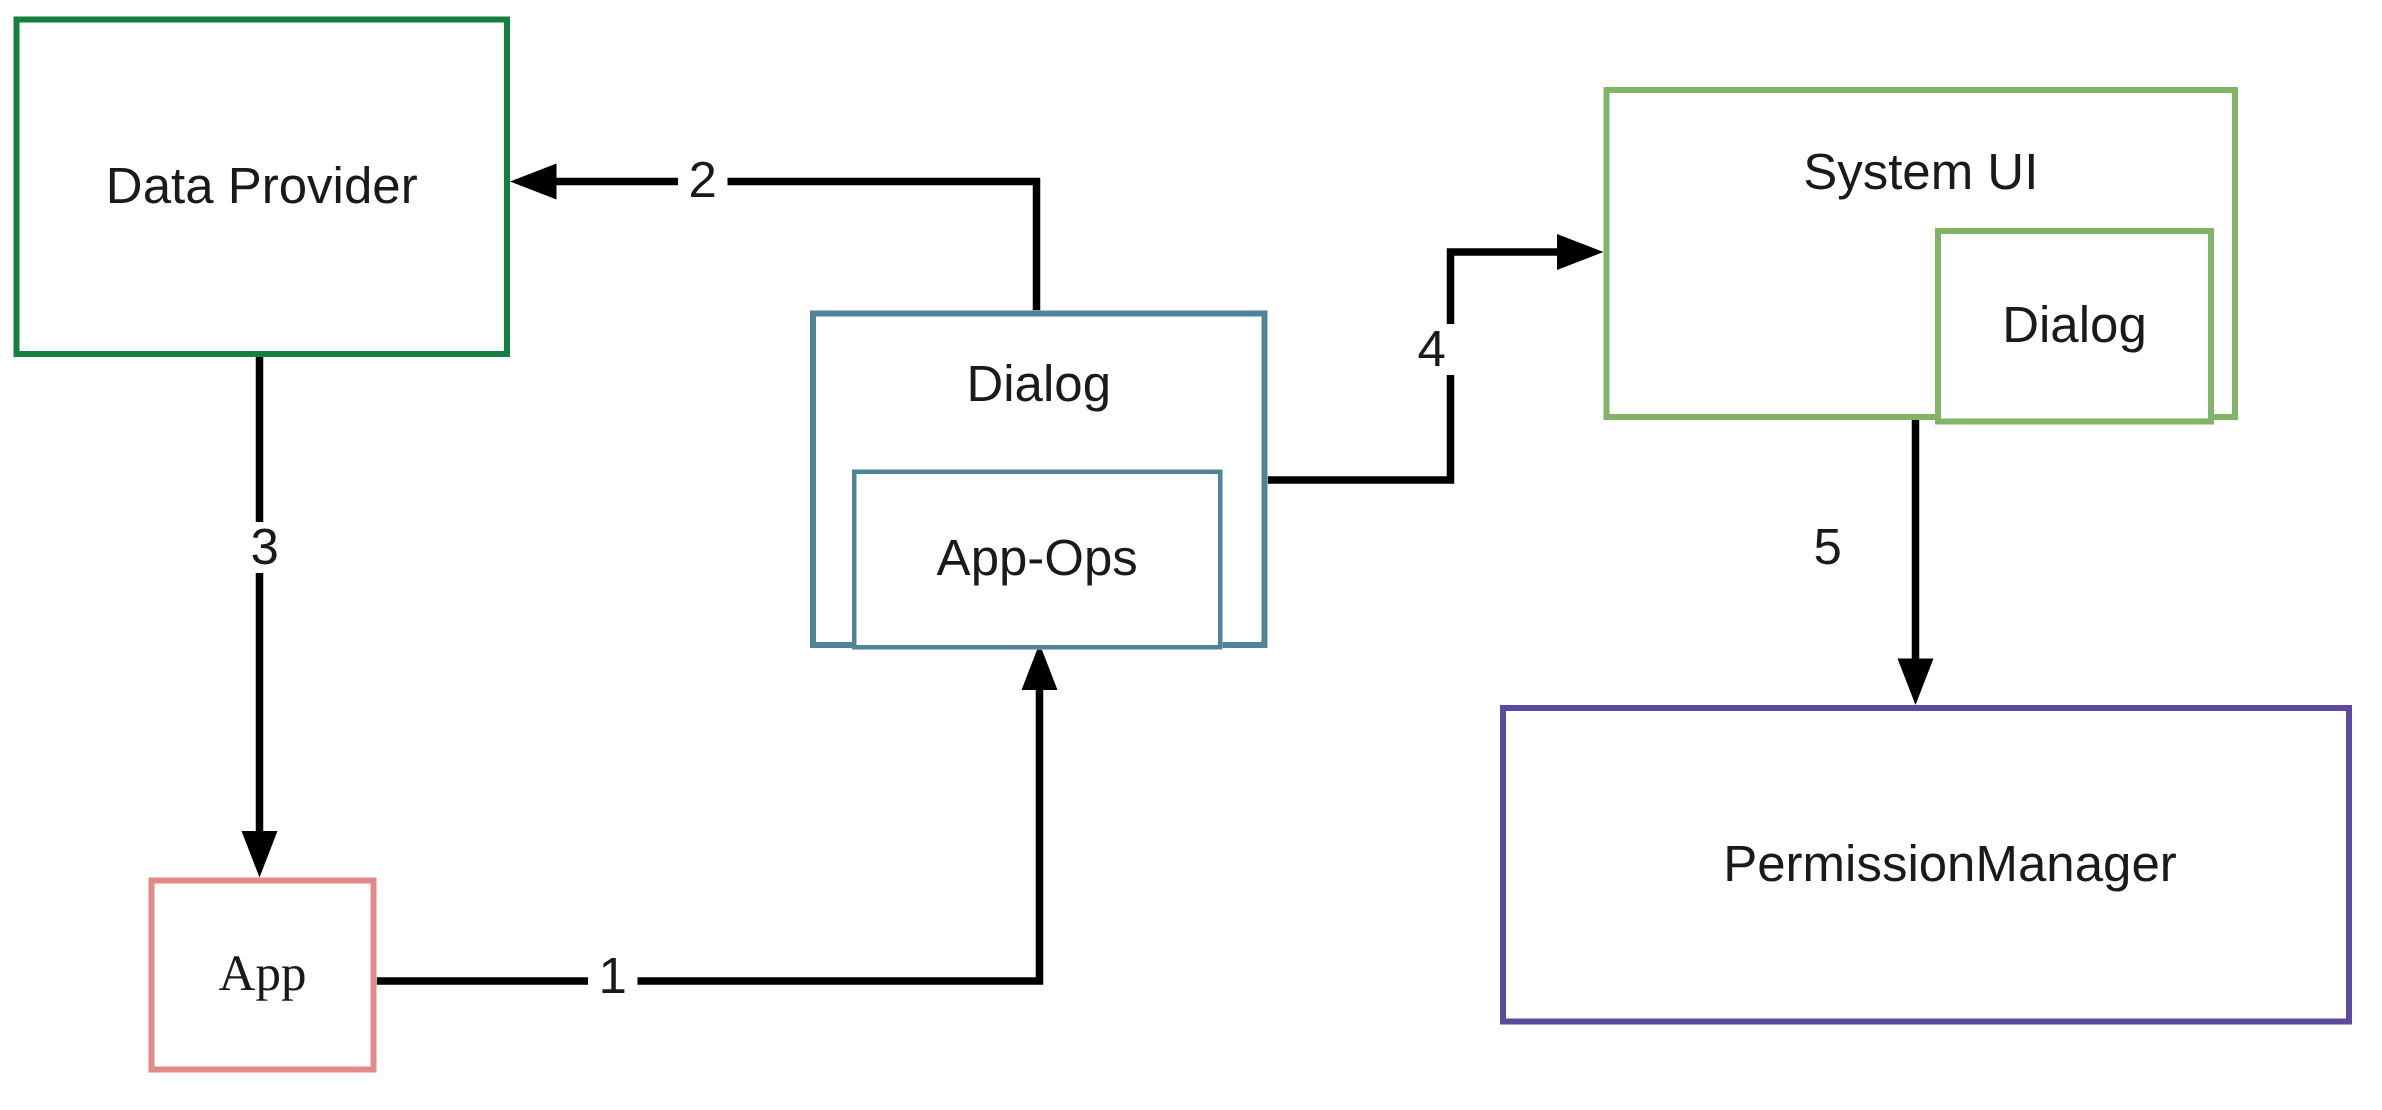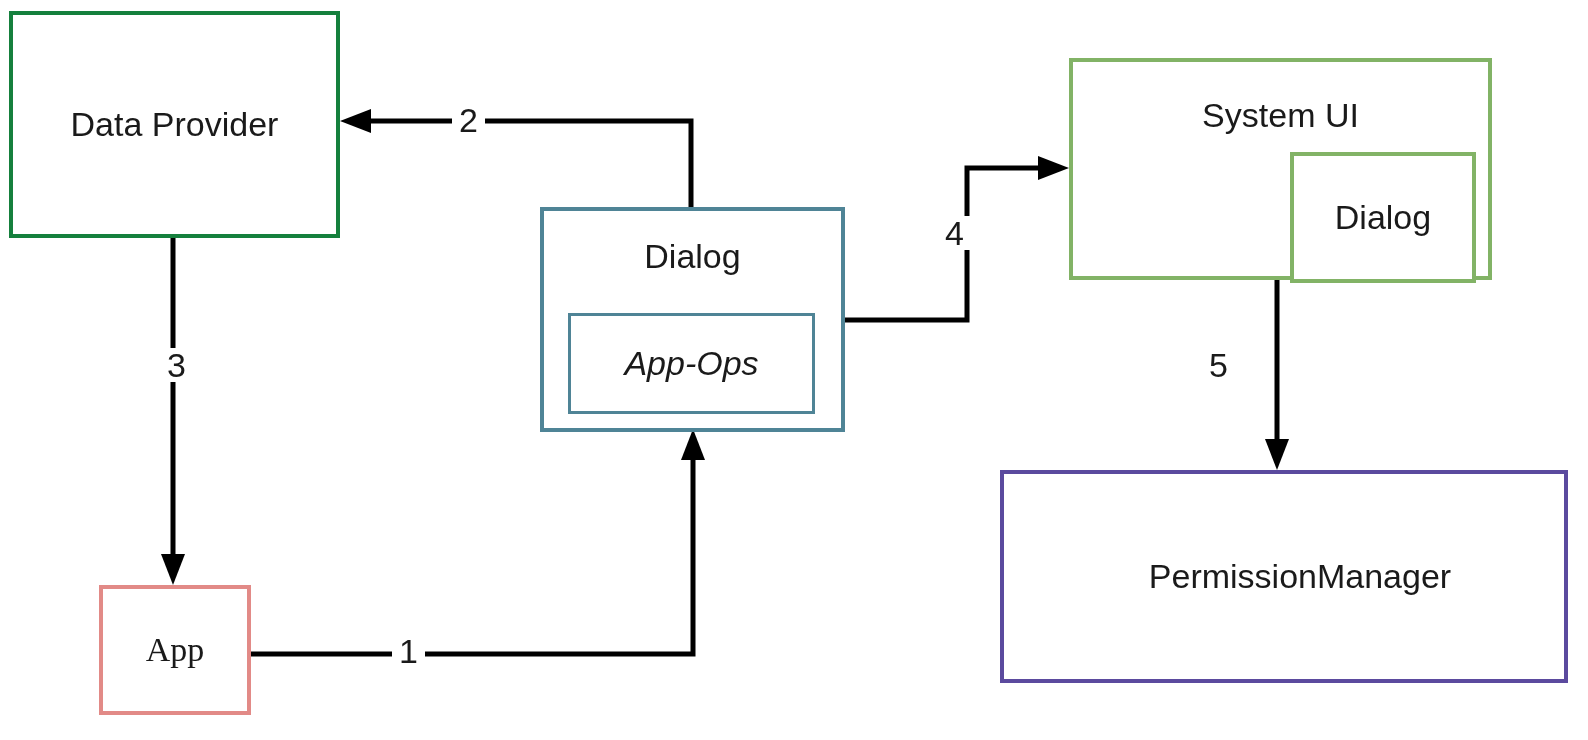--- a/index.html
+++ b/index.html
@@ -44,24 +44,23 @@
   }
   
   #node-system {
     left: 540px; top: 207px; width: 305px; height: 225px;
     border: 4px solid #4f8496;
     align-items: flex-start;
     padding-top: 28px;
   }
   
   #node-app-ops {
-    left: 568px; top: 313px; width: 247px; height: 101px;
+    left: 568px; top: 313px; width: 247px; height: 120px;
     border: 3px solid #4f8496;
     align-items: center;
-    font-style: italic;
   }
   
   #node-system-ui {
     left: 1069px; top: 58px; width: 423px; height: 222px;
     border: 4px solid #82b366;
     align-items: flex-start;
     padding-top: 36px;
   }
   
   #node-dialog {

